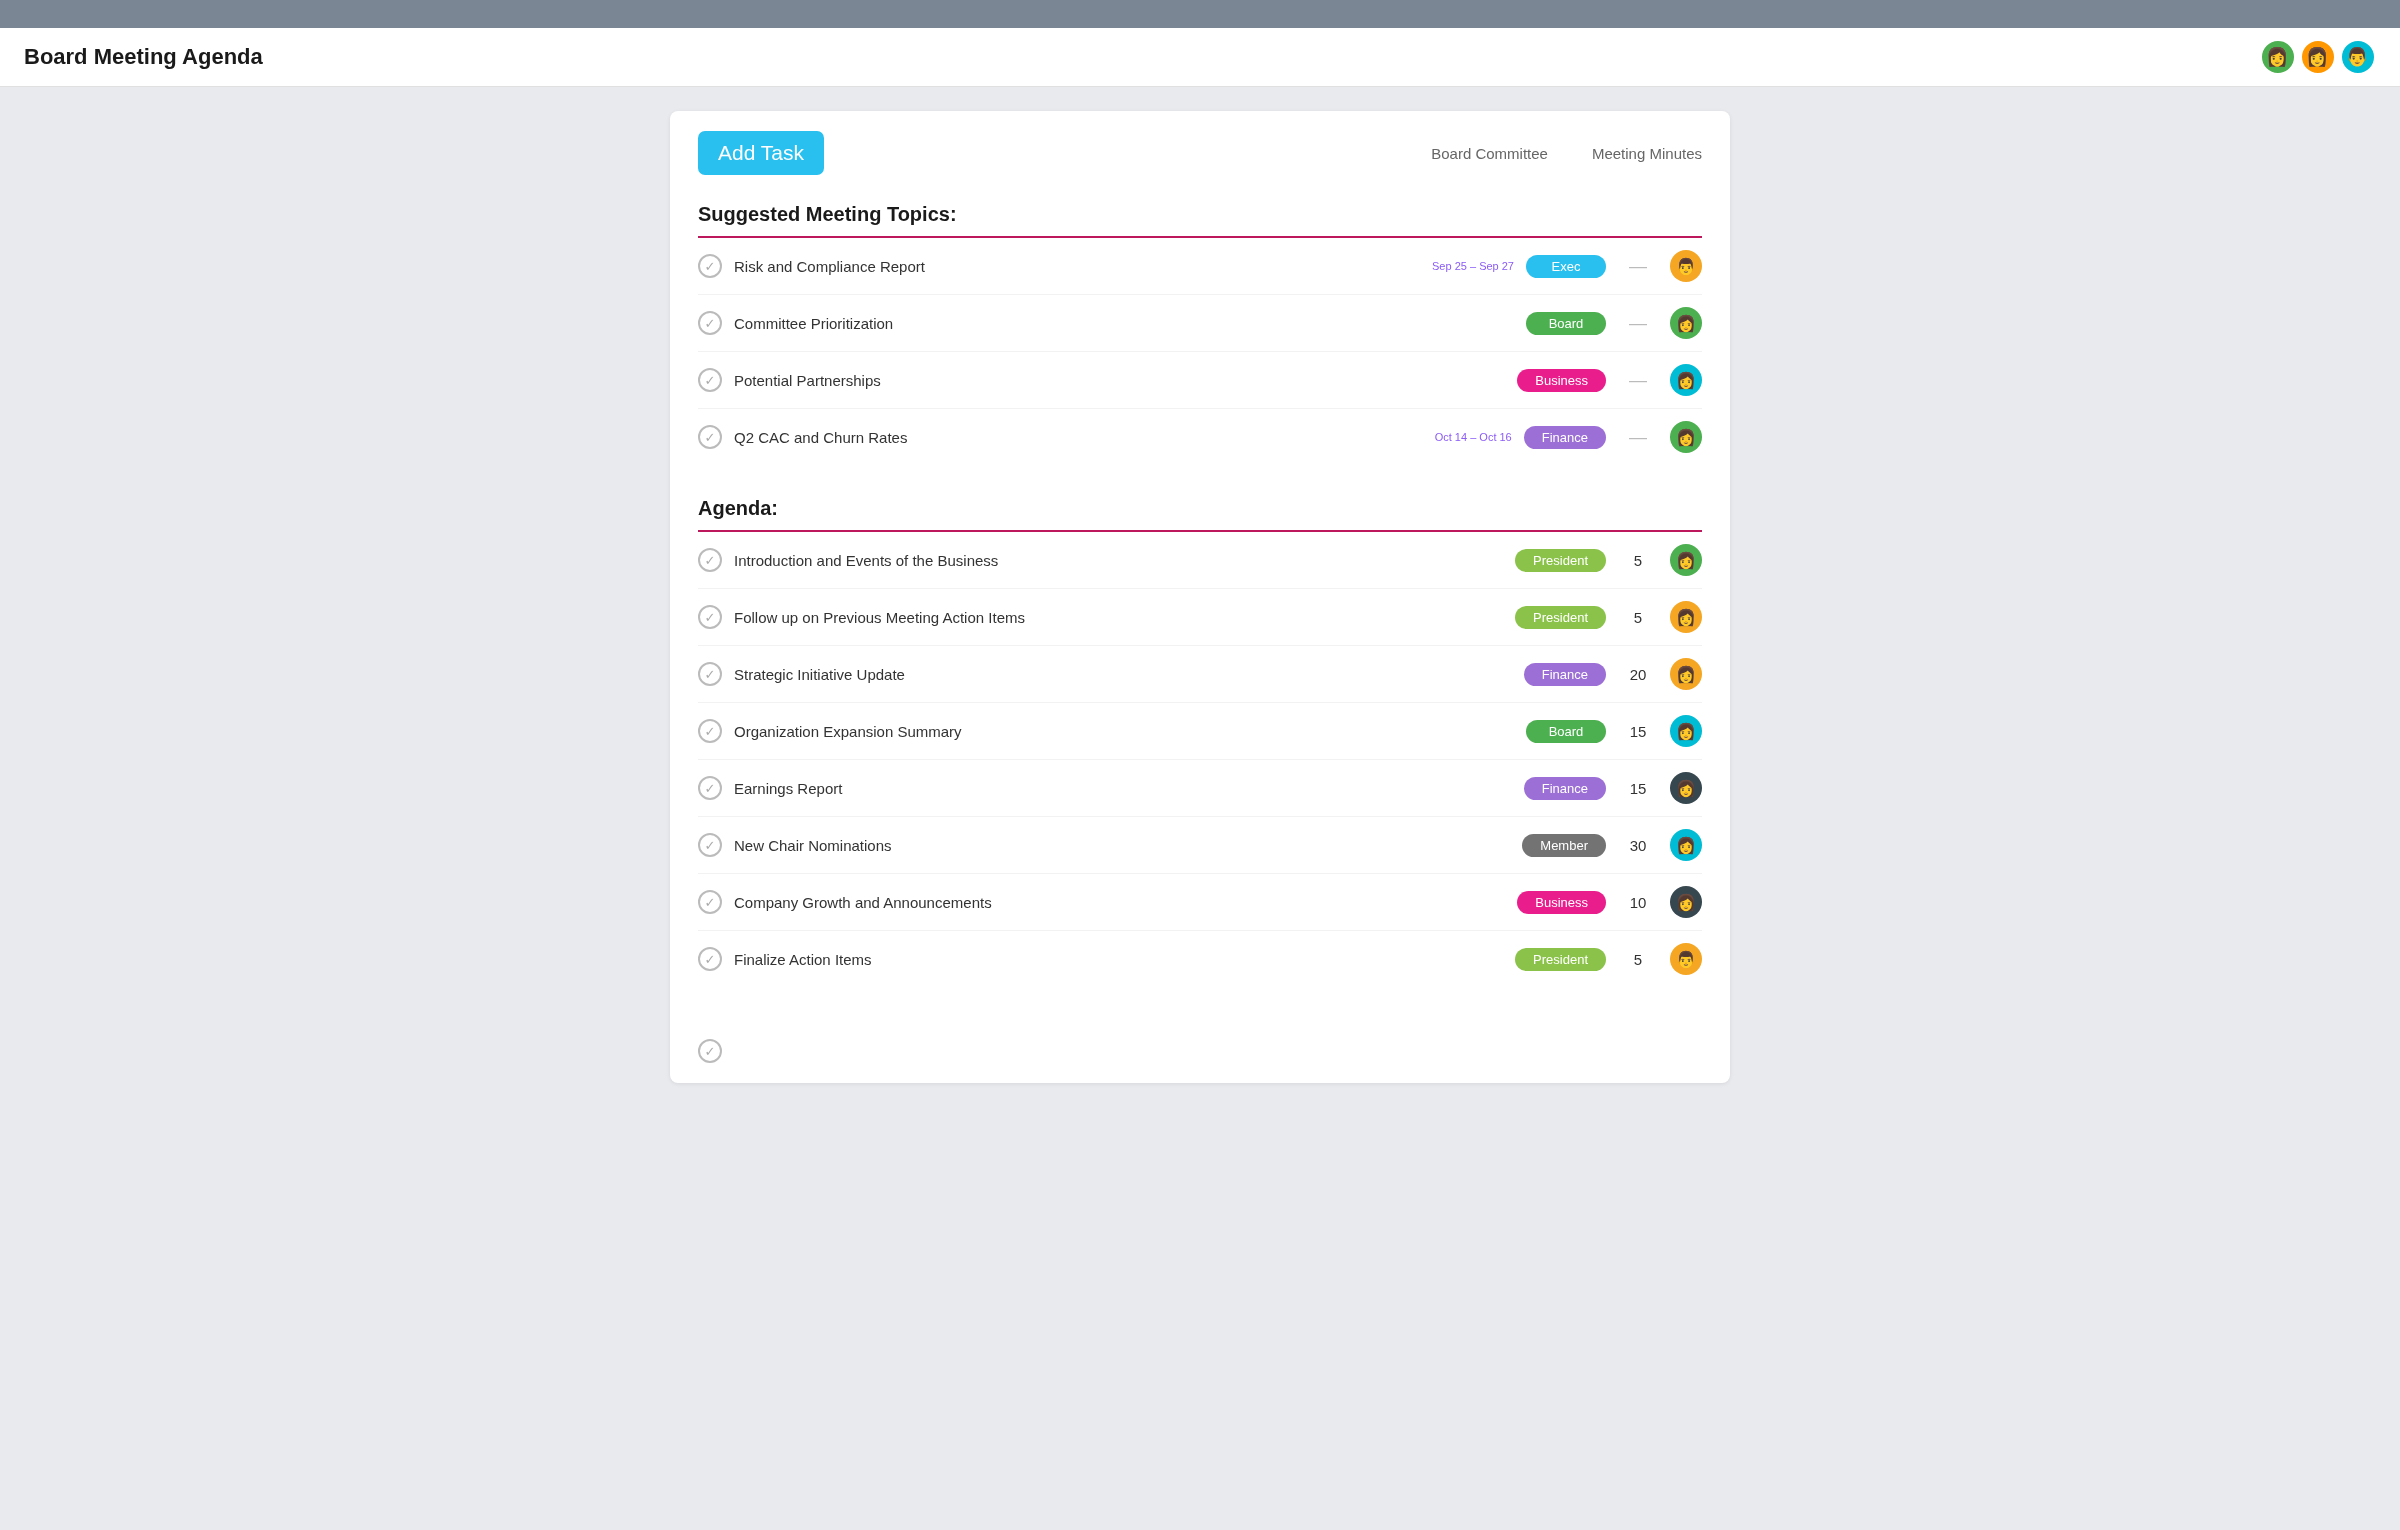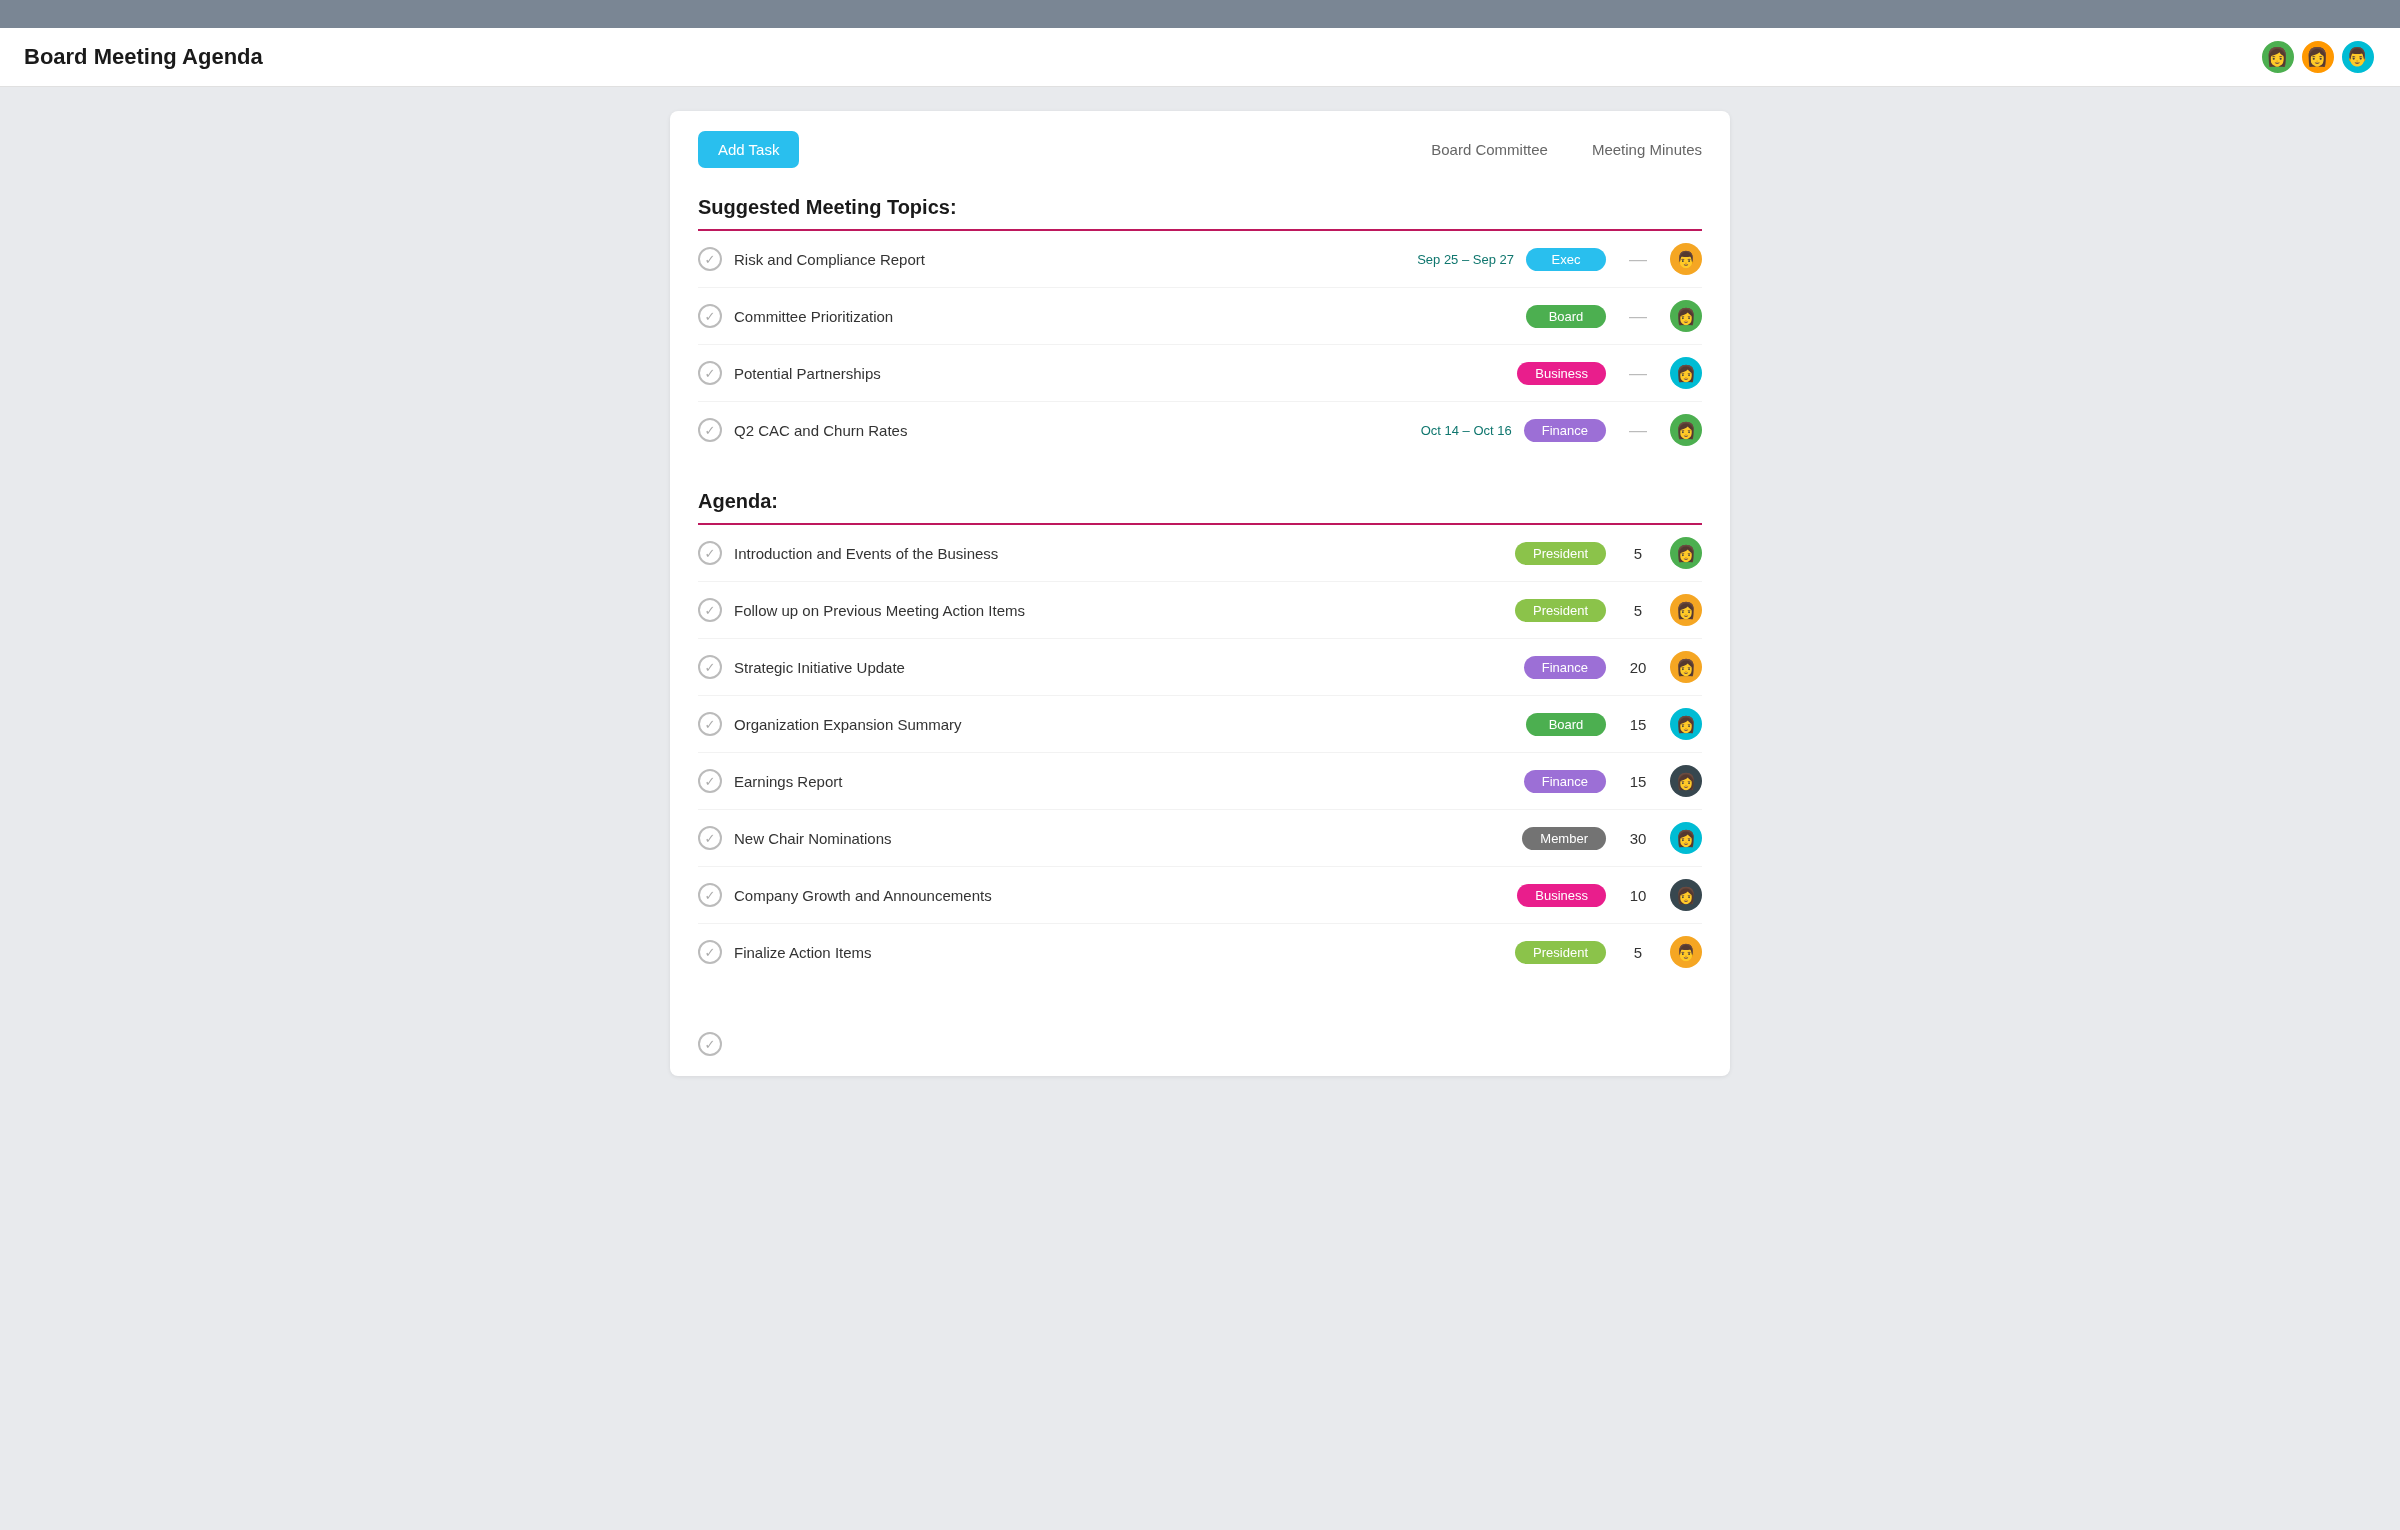--- a/index.html
+++ b/index.html
@@ -66,21 +66,21 @@
       justify-content: space-between;
       padding: 20px 28px 16px;
       border-bottom: none;
     }
     .add-task-btn {
       background: #29bfee;
       color: #fff;
       border: none;
       border-radius: 7px;
       padding: 10px 20px;
-      font-size: 15px;
+      font-size: 21px;
       font-weight: 500;
       cursor: pointer;
     }
     .card-nav {
       display: flex;
       gap: 44px;
       align-items: center;
     }
     .card-nav a {
       font-size: 15px;
@@ -119,22 +119,22 @@
       flex-shrink: 0;
       color: #aaa;
       font-size: 13px;
     }
     .task-name {
       flex: 1;
       font-size: 15px;
       color: #333;
     }
     .task-date {
-      font-size: 13px;
-      color: #0f766e;
+      font-size: 11px;
+      color: #8b5cf6;
       min-width: 120px;
       text-align: right;
     }
     .tag {
       border-radius: 20px;
       padding: 4px 18px;
       font-size: 13px;
       font-weight: 500;
       color: #fff;
       min-width: 80px;

